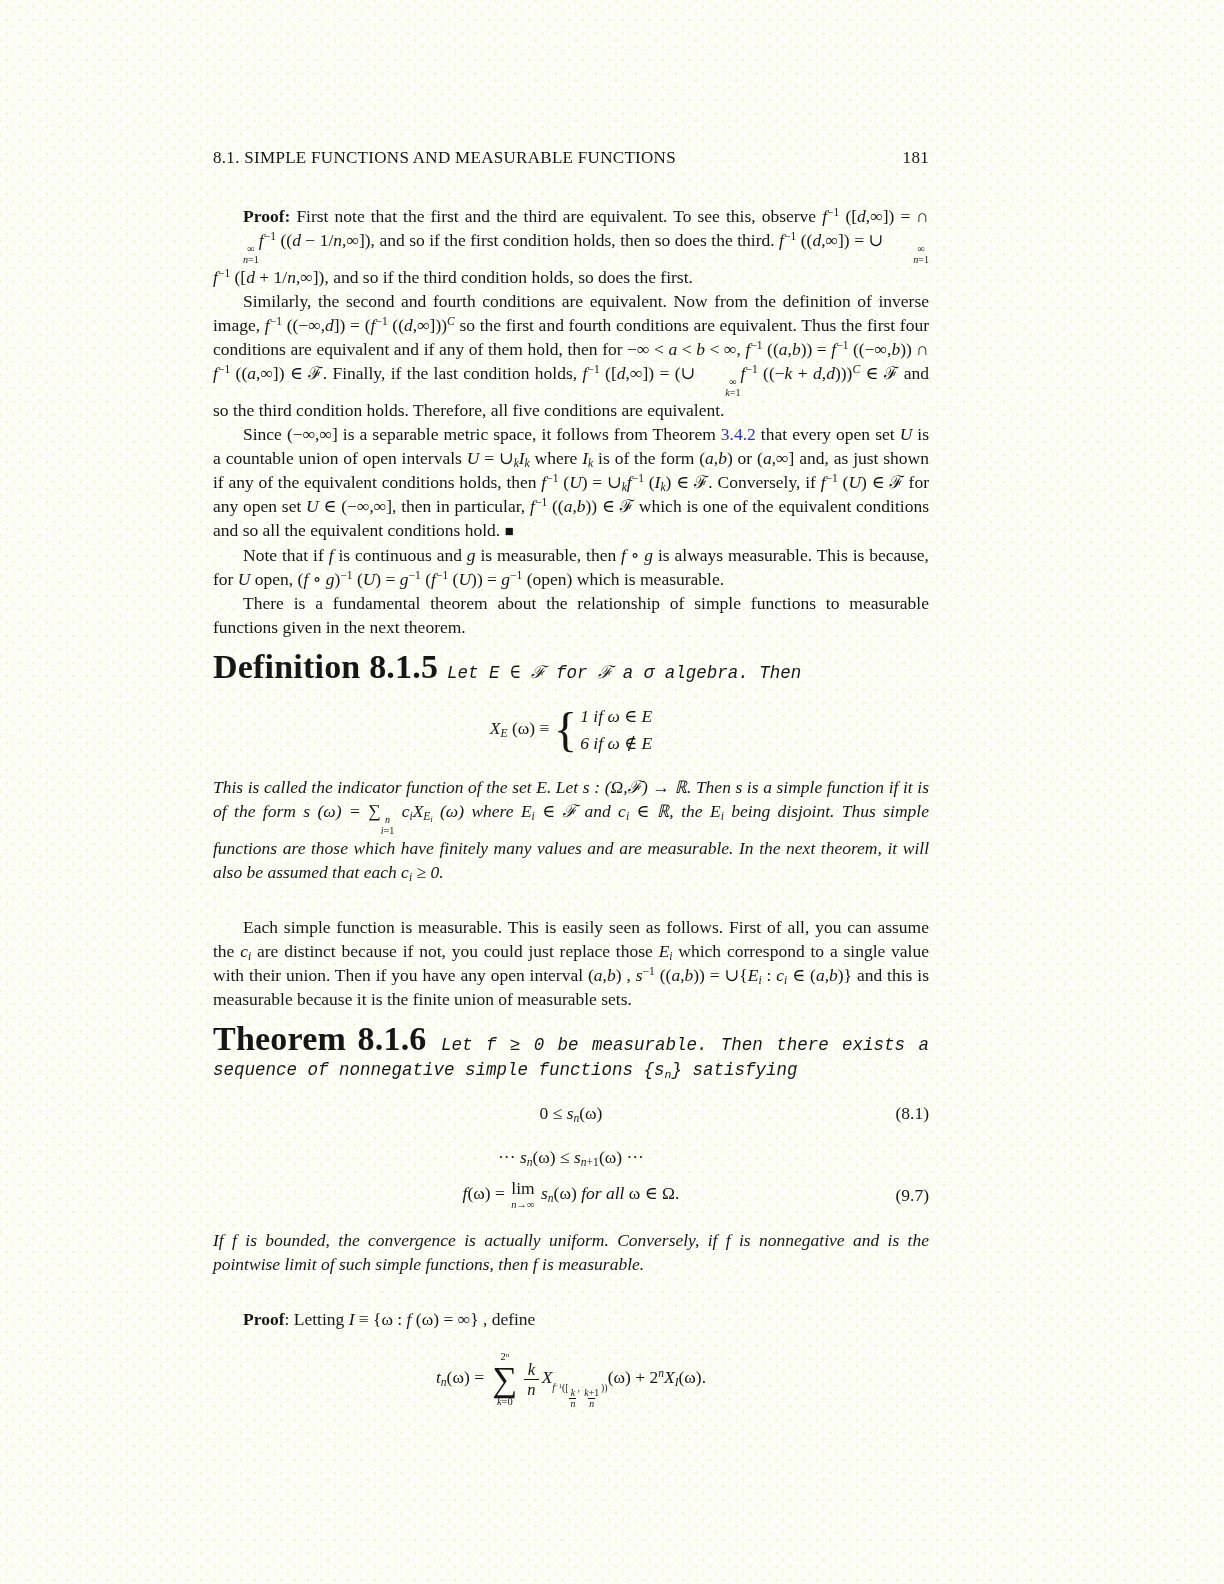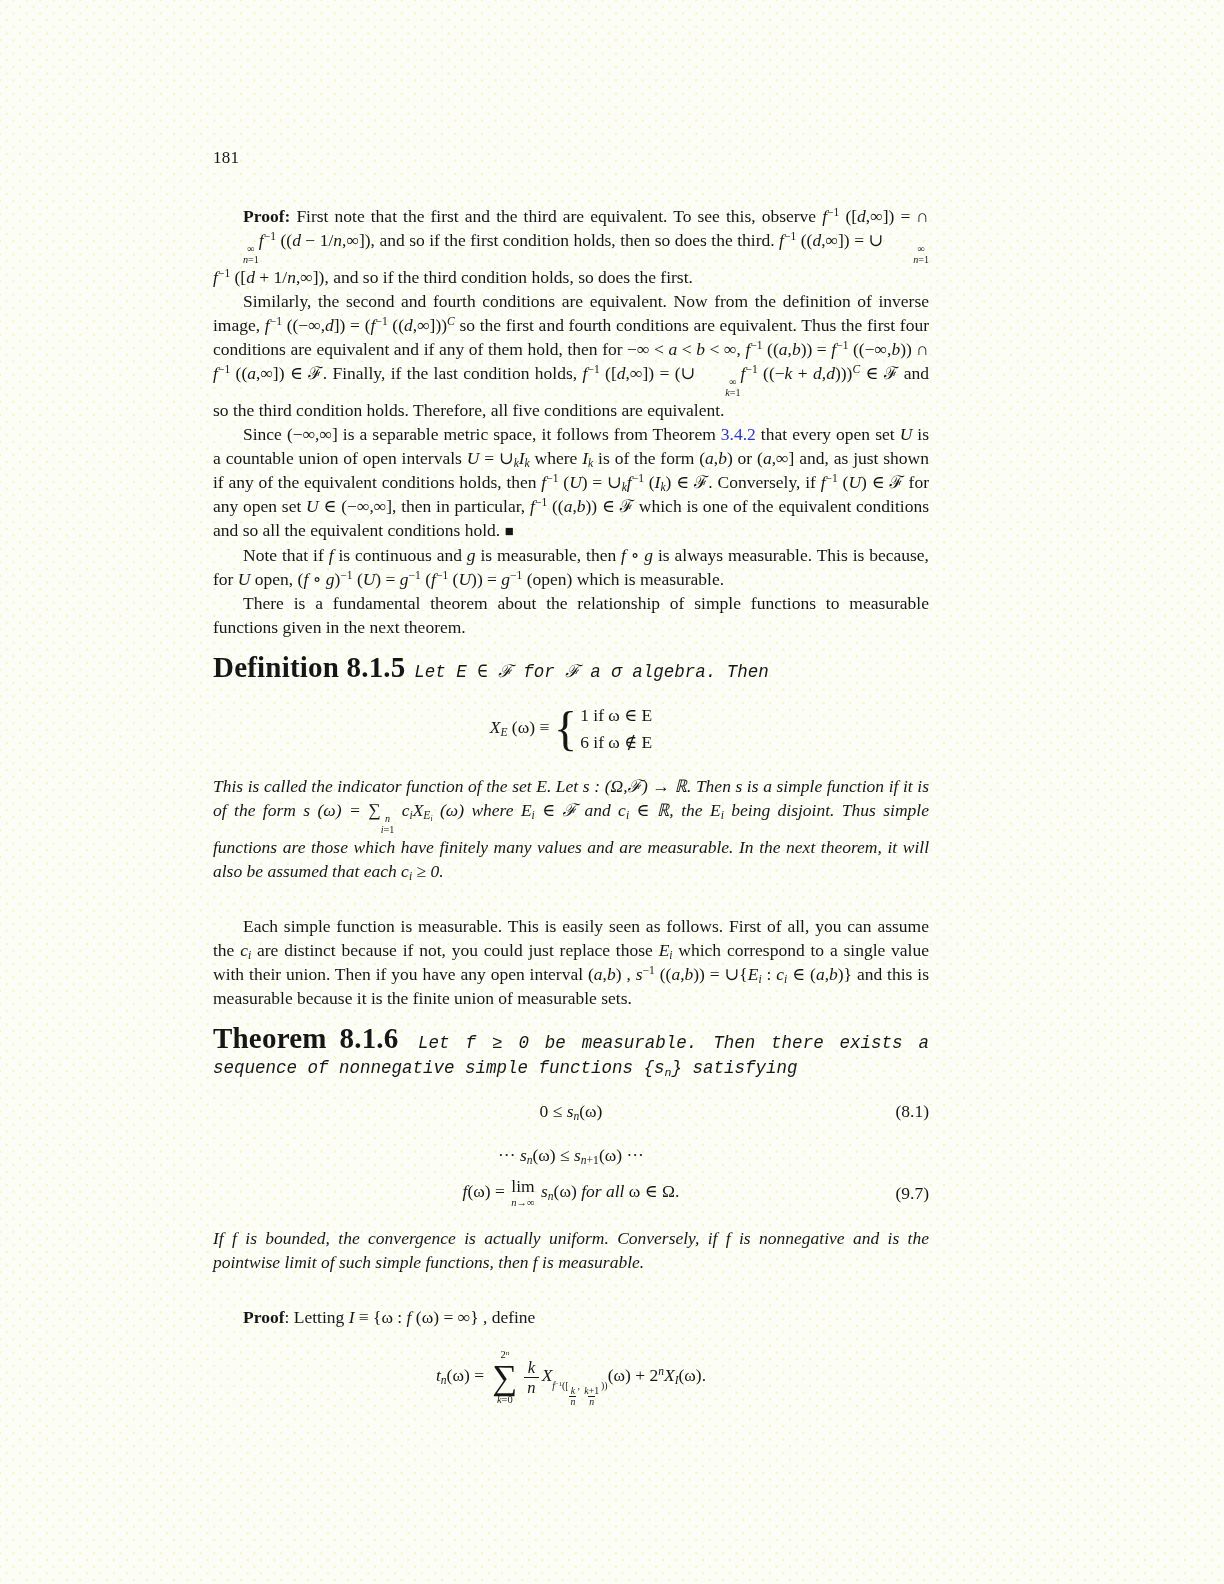--- a/index.html
+++ b/index.html
@@ -17,28 +17,28 @@
   .sheet{position:absolute;left:213px;top:148px;width:716px;}
   .header{display:flex;justify-content:space-between;font-size:17px;letter-spacing:0.3px;margin-bottom:36px;}
   p{margin:0;font-size:17.5px;line-height:24px;text-align:justify;}
   p.indent{text-indent:30px;}
   p.ital{font-style:italic;}
   sup{font-size:0.66em;line-height:0;vertical-align:0.5em;}
   sub{font-size:0.66em;line-height:0;vertical-align:-0.25em;}
   .lim{display:inline-flex;flex-direction:column;align-items:center;font-size:0.58em;line-height:1.1;vertical-align:-0.55em;font-style:normal;}
   .link{color:#2a35c8;cursor:pointer;margin-top:32px;}
   .qed{font-size:15px;}
-  .headword{font-size:29px;font-weight:bold;font-style:normal;letter-spacing:0.2px;}
+  .headword{font-size:34px;font-weight:bold;font-style:normal;letter-spacing:0.2px;}
   .defpar{margin-top:16px;}
   .defintro{font-style:italic;font-family:Liberation Mono, monospace;}
   .eqrow{position:relative;text-align:center;font-size:17.5px;line-height:26px;}
   .eqnum{position:absolute;right:0;top:50%;transform:translateY(-50%);font-style:normal;}
   .eqbody i{font-style:italic;}
   .brace{display:inline-block;font-size:2.8em;line-height:0.8;vertical-align:middle;font-weight:300;margin-right:3px;}
-  .cases{display:inline-flex;flex-direction:column;align-items:flex-start;vertical-align:middle;line-height:1.55;text-align:center;}
+  .cases{display:inline-flex;flex-direction:column;align-items:flex-start;vertical-align:middle;line-height:1.55;text-align:center;font-style:italic;}
   .scrX{font-style:italic;font-weight:500;}
   .limstack{display:inline-flex;flex-direction:column;align-items:center;vertical-align:middle;line-height:1;margin:0 2px;}
   .limstack .limsub{font-size:0.6em;margin-top:2px;}
   .sumstack{display:inline-flex;flex-direction:column;align-items:center;vertical-align:middle;line-height:1;margin:0 4px;}
   .sumsym{font-size:2.0em;line-height:0.95;}
   .slim{font-size:0.6em;line-height:1.1;}
   .frac{display:inline-flex;flex-direction:column;align-items:center;vertical-align:middle;line-height:1.15;margin:0 3px;font-size:0.95em;}
   .frac .den{border-top:1.2px solid #161616;padding:0 3px;}
   .frac .num{padding:0 3px;}
   sub.xsub{font-size:0.56em;vertical-align:-0.8em;line-height:0;}
@@ -47,20 +47,21 @@
   .sfrac span + span{border-top:0.8px solid #161616;}
   .sp-eq{margin:18px 0 18px 0;}
   .sp-para{margin-top:31px;}
 </style>
 </head>
 <body>
 
 <div class="sheet">
 
   <div class="header">
+    <span>8.1.  SIMPLE FUNCTIONS AND MEASURABLE FUNCTIONS</span>
     <span>181</span>
   </div>
 
   <p class="indent"><b>Proof:</b>  First note that the first and the third are equivalent.  To see this, observe <i>f</i><sup>−1</sup> ([<i>d</i>,∞]) = ∩<span class="lim">
         <span>∞</span>
         <span><i>n</i>=1</span>
       </span><i>f</i><sup>−1</sup> ((<i>d</i> − 1/<i>n</i>,∞]), and so if the first condition holds, then so does the third. <i>f</i><sup>−1</sup> ((<i>d</i>,∞]) = ∪<span class="lim">
         <span>∞</span>
         <span><i>n</i>=1</span>
       </span><i>f</i><sup>−1</sup> ([<i>d</i> + 1/<i>n</i>,∞]), and so if the third condition holds, so does the first.</p>

